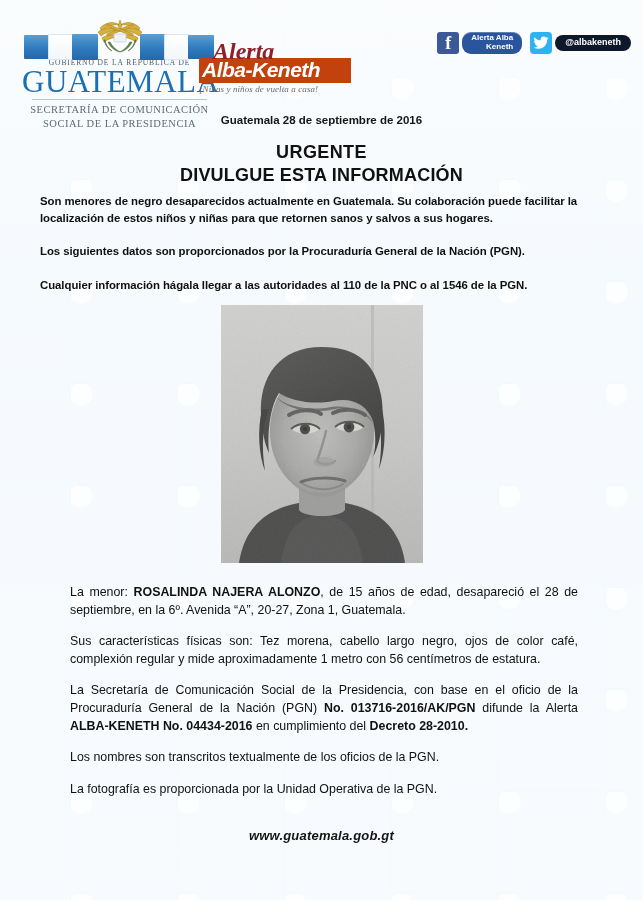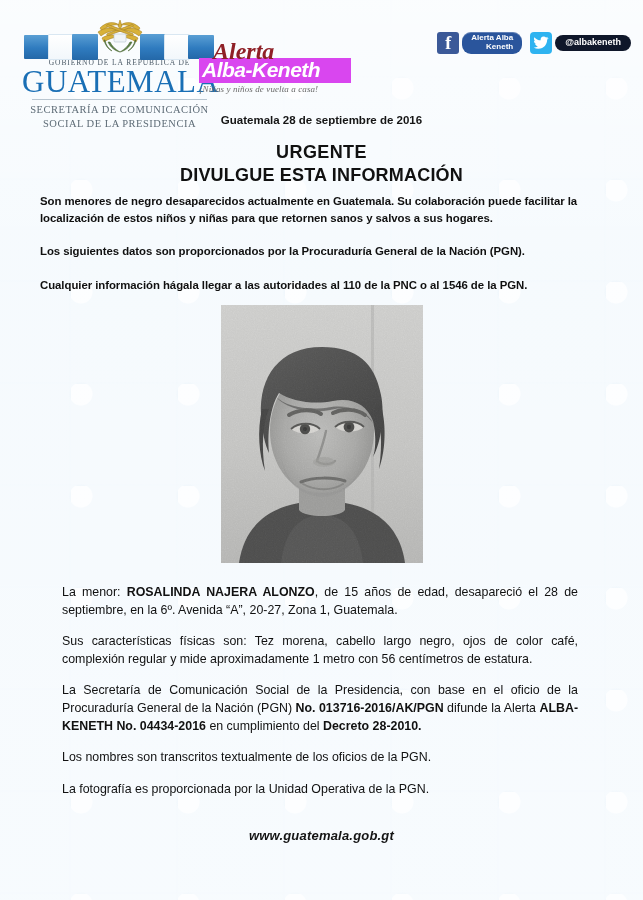--- a/index.html
+++ b/index.html
@@ -147,21 +147,21 @@
     font-family: "Liberation Serif", serif;
     font-style: italic;
     font-weight: bold;
     font-size: 24px;
     color: #8f2027;
     line-height: 0.85;
     letter-spacing: 0px;
     margin-left: 14px;
   }
   .ak-band {
-    background: #d946ef;
+    background: #c2410c;
     padding: 1px 3px 2px 3px;
     margin-top: -3px;
     display: block;
   }
   .ak-band-text {
     font-family: "Liberation Sans", sans-serif;
     font-weight: bold;
     font-style: italic;
     font-size: 21px;
     line-height: 1;
@@ -318,21 +318,21 @@
 
   
   .details {
     position: absolute;
     top: 584px;
     left: 62px;
     width: 516px;
     color: #111111;
   }
   .details p {
-    margin: 0 0 14px 0;
+    margin: 0 0 14px 8px;
     font-size: 12.4px;
     line-height: 1.42;
     text-align: justify;
   }
   .details p.last { margin-bottom: 0; }
   .details b { font-weight: bold; }
 
   .site {
     position: absolute;
     top: 828px;

